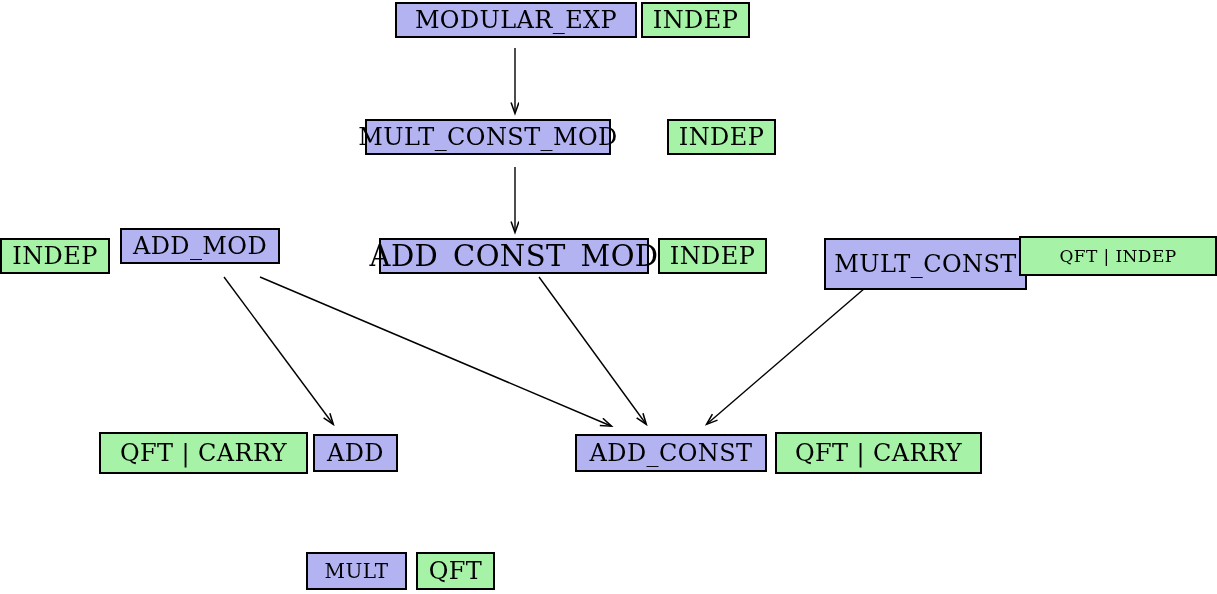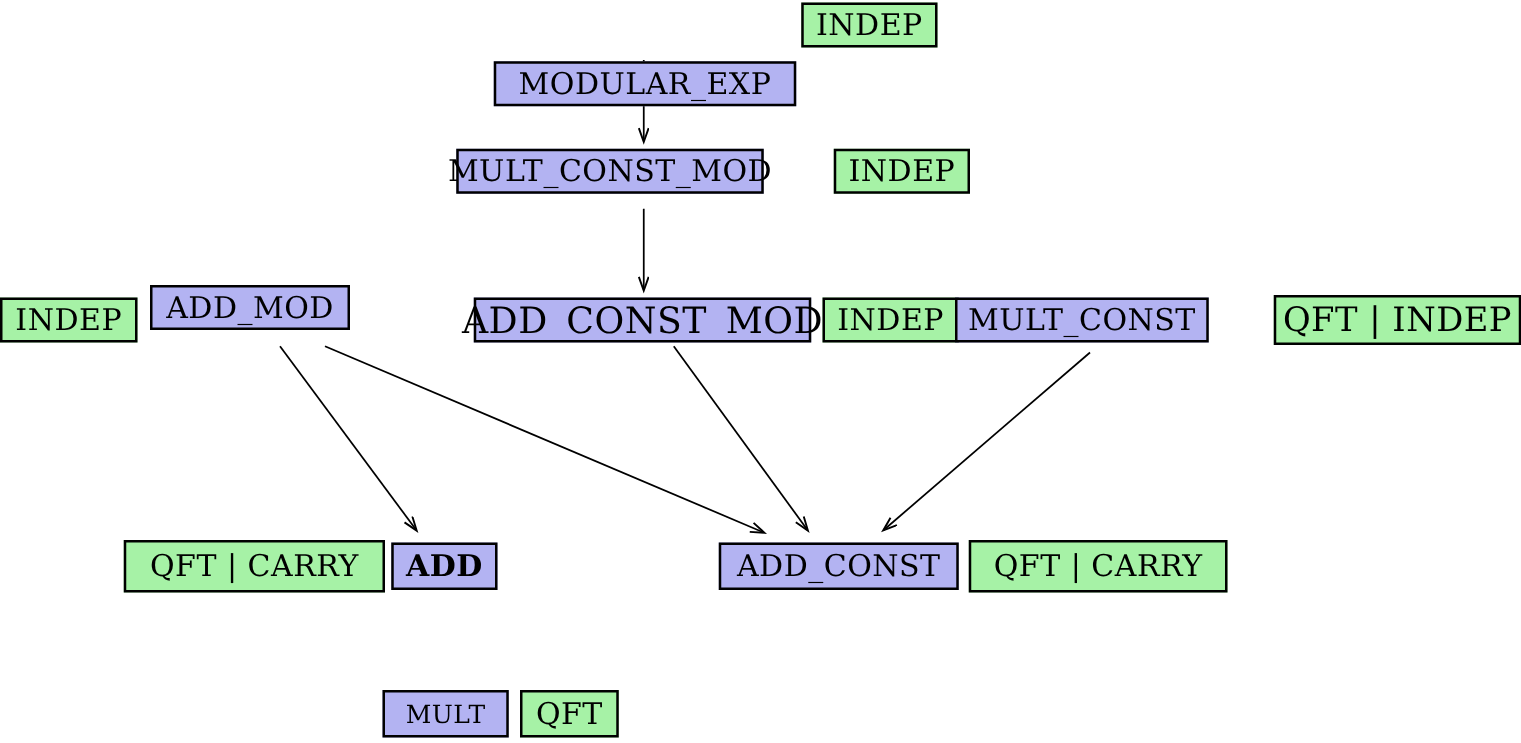--- a/index.html
+++ b/index.html
@@ -62,21 +62,21 @@
         <line x1="515" y1="48" x2="515" y2="113" stroke="#000000" marker-end="url(#arrowhead)"></line>
         <line x1="515" y1="167" x2="515" y2="232" stroke="#000000" marker-end="url(#arrowhead)"></line>
         <line x1="224" y1="277" x2="333" y2="424" stroke="#000000" marker-end="url(#arrowhead)"></line>
         <line x1="260" y1="277" x2="611" y2="426" stroke="#000000" marker-end="url(#arrowhead)"></line>
         <line x1="539" y1="277" x2="646" y2="424" stroke="#000000" marker-end="url(#arrowhead)"></line>
         <line x1="872" y1="282" x2="707" y2="424" stroke="#000000" marker-end="url(#arrowhead)"></line>
       </g>
   </svg>
 
   <div id="node-group">
-      <div class="node node-module" style="left: 395px; top: 2px; width: 242px; height: 36px; background: rgb(179, 179, 242); border-color: rgb(0, 0, 0); margin-top: 47px;">
+      <div class="node node-module" style="left: 395px; top: 2px; width: 242px; height: 36px; background: rgb(179, 179, 242); border-color: rgb(0, 0, 0);">
         <span class="node-label" style="font-size: 24px;">MODULAR_EXP</span>
       </div>
       <div class="node node-tag" style="left: 641px; top: 2px; width: 109px; height: 36px; background: rgb(166, 242, 166); border-color: rgb(0, 0, 0);">
         <span class="node-label" style="font-size: 24px;">INDEP</span>
       </div>
       <div class="node node-module" style="left: 365px; top: 119px; width: 246px; height: 36px; background: rgb(179, 179, 242); border-color: rgb(0, 0, 0);">
         <span class="node-label" style="font-size: 24px;">MULT_CONST_MOD</span>
       </div>
       <div class="node node-tag" style="left: 667px; top: 119px; width: 109px; height: 36px; background: rgb(166, 242, 166); border-color: rgb(0, 0, 0);">
         <span class="node-label" style="font-size: 24px;">INDEP</span>
@@ -86,31 +86,31 @@
       </div>
       <div class="node node-module" style="left: 120px; top: 228px; width: 160px; height: 36px; background: rgb(179, 179, 242); border-color: rgb(0, 0, 0);">
         <span class="node-label" style="font-size: 24px;">ADD_MOD</span>
       </div>
       <div class="node node-module" style="left: 379px; top: 238px; width: 270px; height: 36px; background: rgb(179, 179, 242); border-color: rgb(0, 0, 0);">
         <span class="node-label" style="font-size: 29px;">ADD_CONST_MOD</span>
       </div>
       <div class="node node-tag" style="left: 658px; top: 238px; width: 109px; height: 36px; background: rgb(166, 242, 166); border-color: rgb(0, 0, 0);">
         <span class="node-label" style="font-size: 24px;">INDEP</span>
       </div>
-      <div class="node node-module" style="left: 764px; top: 238px; width: 203px; height: 36px; background: rgb(179, 179, 242); border-color: rgb(0, 0, 0);">
+      <div class="node node-module" style="left: 824px; top: 238px; width: 203px; height: 52px; background: rgb(179, 179, 242); border-color: rgb(0, 0, 0);">
         <span class="node-label" style="font-size: 24px;">MULT_CONST</span>
       </div>
       <div class="node node-tag" style="left: 1019px; top: 236px; width: 198px; height: 40px; background: rgb(166, 242, 166); border-color: rgb(0, 0, 0);">
-        <span class="node-label" style="font-size: 27px;">QFT | INDEP</span>
+        <span class="node-label" style="font-size: 17px;">QFT | INDEP</span>
       </div>
       <div class="node node-tag" style="left: 99px; top: 432px; width: 209px; height: 42px; background: rgb(166, 242, 166); border-color: rgb(0, 0, 0);">
         <span class="node-label" style="font-size: 24px;">QFT | CARRY</span>
       </div>
       <div class="node node-module" style="left: 313px; top: 434px; width: 85px; height: 38px; background: rgb(179, 179, 242); border-color: rgb(0, 0, 0);">
-        <span class="node-label" style="font-size: 24px; font-weight: bold;">ADD</span>
+        <span class="node-label" style="font-size: 24px;">ADD</span>
       </div>
       <div class="node node-module" style="left: 575px; top: 434px; width: 192px; height: 38px; background: rgb(179, 179, 242); border-color: rgb(0, 0, 0);">
         <span class="node-label" style="font-size: 24px;">ADD_CONST</span>
       </div>
       <div class="node node-tag" style="left: 775px; top: 432px; width: 207px; height: 42px; background: rgb(166, 242, 166); border-color: rgb(0, 0, 0);">
         <span class="node-label" style="font-size: 24px;">QFT | CARRY</span>
       </div>
       <div class="node node-module" style="left: 306px; top: 552px; width: 101px; height: 38px; background: rgb(179, 179, 242); border-color: rgb(0, 0, 0);">
         <span class="node-label" style="font-size: 20px;">MULT</span>
       </div>

